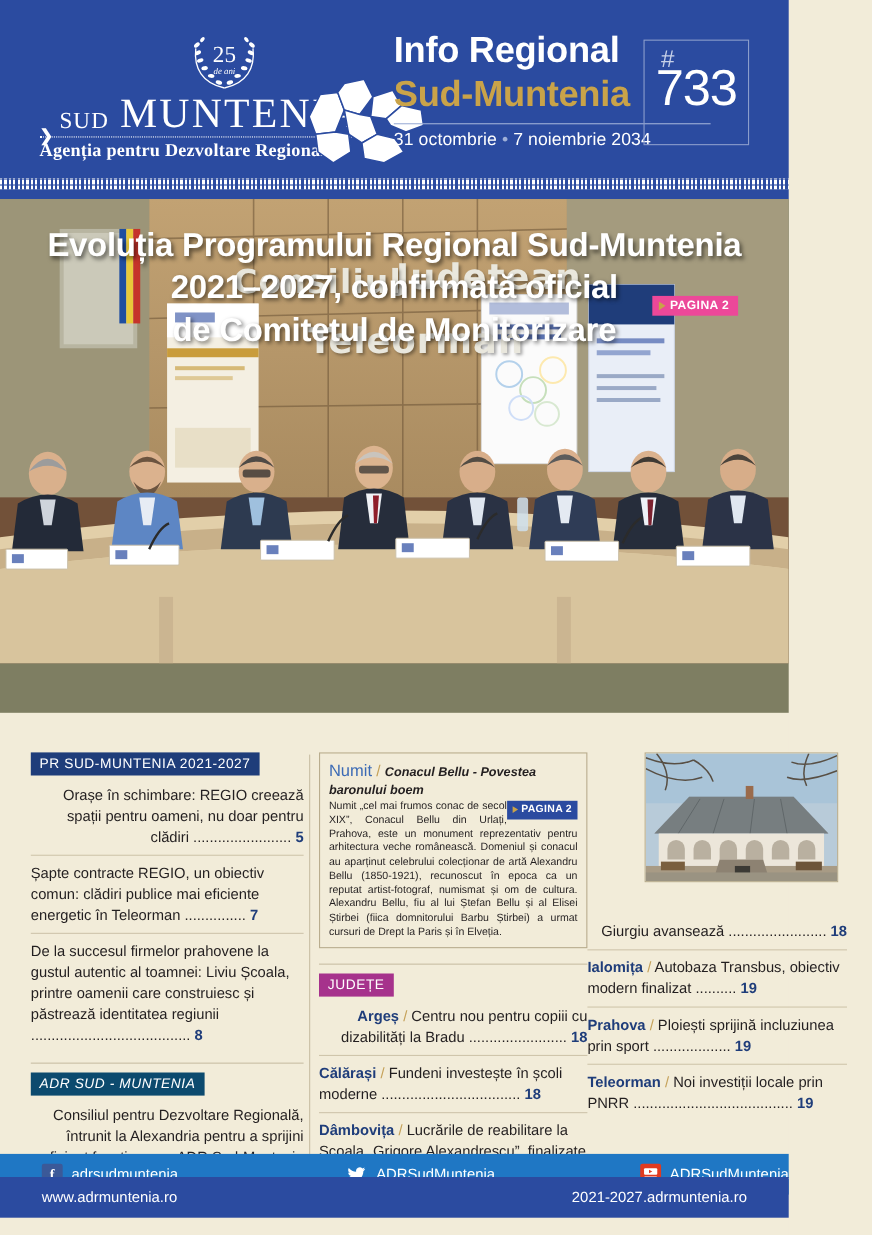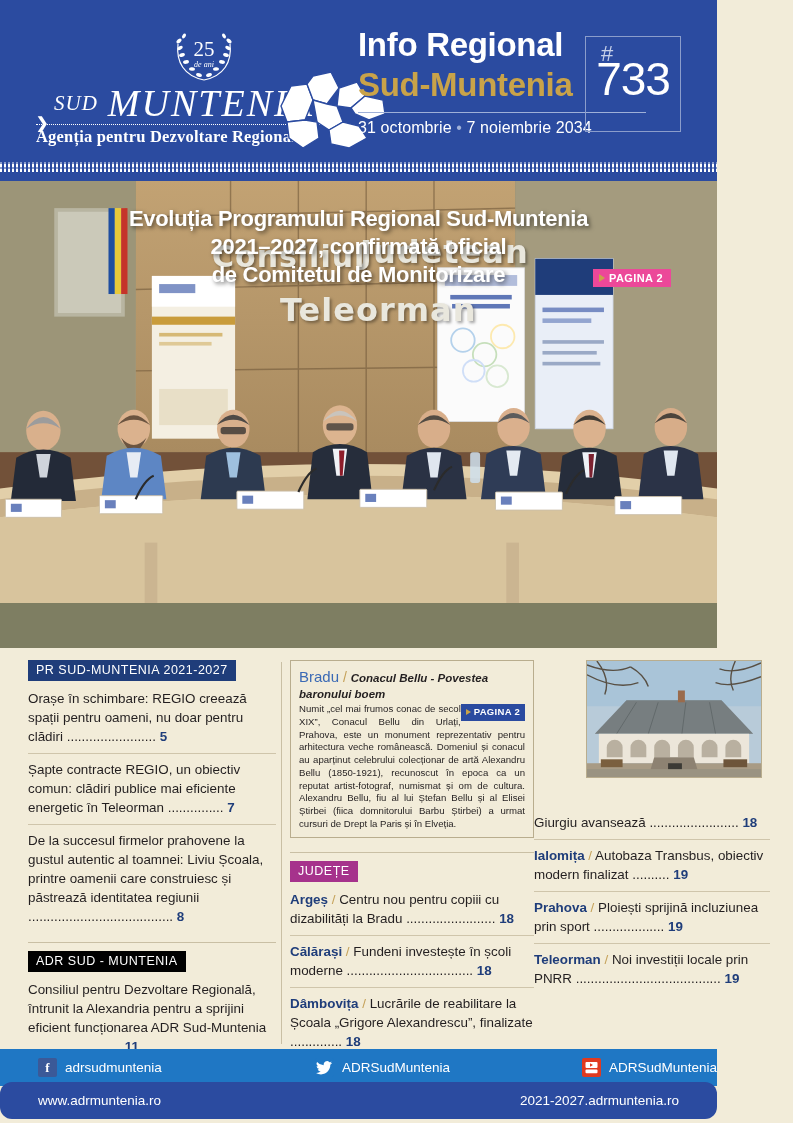--- a/index.html
+++ b/index.html
@@ -25,21 +25,21 @@
     color: #fff;
   }
   .laurel {
     position: absolute; left: 140px; top: 0px;
     width: 72px; height: 58px;
   }
   .logo-wordmark {
     position: absolute; left: 8px; top: 58px;
     width: 300px;
   }
-  .lw-row { display: flex; align-items: center; font-style: italic; }
+  .lw-row { display: flex; align-items: flex-end; }
   .lw-sud {
     font-family: "Liberation Serif", serif;
     font-size: 21px; letter-spacing: 1px; color: #fff; font-weight: 400;
     padding-left: 18px;
   }
   .lw-muntenia {
     font-family: "Liberation Serif", serif;
     font-size: 38px; letter-spacing: 2px; color: #fff; font-weight: 400;
     margin-left: 10px; line-height: 1;
   }
@@ -102,21 +102,21 @@
     height: 467px;
     overflow: hidden;
     background: #7e7e62;
   }
   .hero-photo { position: absolute; inset: 0; }
 
   .hero-title {
     position: absolute; left: 0; right: 0; top: 24px;
     text-align: center;
     color: #fff;
-    font-size: 22px;
+    font-size: 30px;
     font-weight: 700;
     line-height: 1.28;
     letter-spacing: -0.3px;
     text-shadow: 2px 2px 4px rgba(0,0,0,.55);
     padding: 0 40px;
     z-index: 5;
   }
   .pagina-badge {
     position: absolute; right: 46px; top: 88px;
     background: #ec4899; color: #fff;
@@ -126,41 +126,41 @@
     display: flex; align-items: center; gap: 4px;
   }
   .tri { width:0;height:0;border-left:6px solid #c9a349;border-top:4px solid transparent;border-bottom:4px solid transparent;}
 
   
   .wall-text { position: absolute; color: #e9e7dd; font-weight: 700;
     font-family: "DejaVu Sans", sans-serif; letter-spacing: 1px;
     text-shadow: 2px 2px 3px rgba(0,0,0,.35); z-index: 3;}
 
   
-  .content { position: relative; height: 415px; background: #f2ecd9; padding: 10px 0 0 0; }
+  .content { position: relative; height: 415px; background: #f2ecd9; padding: 10px 0 0 0; margin-top: 24px; }
   .col-left { position: absolute; left: 28px; top: 12px; width: 248px; }
   .col-mid  { position: absolute; left: 290px; top: 12px; width: 244px; }
   .col-right{ position: absolute; left: 534px; top: 164px; width: 236px; }
 
   .vrule { position:absolute; left: 281px; top: 14px; width:1px; height: 382px; background:#c9bfa4; }
 
   .sec-badge {
     display: inline-block; color: #fff;
     font-size: 12.5px; letter-spacing: .5px;
     padding: 3px 8px 4px 8px; margin-bottom: 7px;
   }
   .badge-blue { background: #1f3d7a; }
-  .badge-gold { background: #000000; }
+  .badge-gold { background: #0c4a6e; font-style: italic; }
   .badge-magenta { background: #a6328c; }
 
   .toc-item {
     font-size: 13.4px; line-height: 1.42; color: #231f20;
     padding: 6px 0 7px 0;
   }
-  .toc-item.first { padding-top: 1px; }
+  .toc-item.first { padding-top: 1px; text-align: right; }
   .toc-sep { border-top: 1px solid #cfc5ab; }
   .pg { color: #1f3d7a; font-weight: 700; }
   .county { color: #1f3d7a; font-weight: 700; }
   .slash { color: #c5a159; }
 
   
   .turism-wrap { position: relative; display:flex; gap:8px; }
   .turism-box {
     border: 1px solid #b9ad8e; background: #f2ecd9;
     padding: 7px 8px 6px 8px; width: 244px; position: relative;
@@ -188,26 +188,25 @@
   .social { display: flex; align-items: center; gap: 8px; color: #fff; font-size: 13.5px; }
   .s1 { margin-left: 38px; width: 278px;}
   .s2 { width: 268px;}
   .ico { width: 19px; height: 19px; display:flex; align-items:center; justify-content:center;
          font-weight:700; font-size:13px; border-radius:2px;}
   .ico-fb { background:#3b5998; color:#fff; font-family:"Liberation Serif",serif;}
   .ico-tw { background:#1f77c4; color:#fff; }
   .ico-yt { background:#e03a20; color:#fff; font-size:9px;}
 
   .url-bar {
-    position: absolute; left:0; right:0; bottom: 4px;
+    position: absolute; left:0; right:0; bottom: 16px;
     height: 37px; background: #2b4ba0;
     display: flex; align-items: center; justify-content: space-between;
     color: #fff; font-size: 13.5px;
     padding: 0 38px;
-    border-radius: 12px;
   }
 </style>
 </head>
 <body>
 
 <div class="page">
 
   <div class="header">
 
     <div class="logo-block">
@@ -491,21 +490,21 @@
           <div class="toc-item first"><span>Consiliul pentru Dezvoltare Regională, întrunit la Alexandria pentru a sprijini eficient funcționarea ADR Sud-Muntenia</span><span> ......................... </span><span class="pg">11</span></div>
         </div>
       <div class="hsep"></div>
     </div>
 
     <div class="col-mid">
 
       <div class="turism-wrap">
         <div class="turism-box">
           <div class="turism-head">
-            <span class="tlabel">Bradu</span>
+            <span class="tlabel">Numit</span>
             <span class="slash">/</span>
             <span class="tsub">Conacul Bellu - Povestea baronului boem</span>
           </div>
           <div class="turism-body">
             <span class="pagina17">
               <span class="tri-sm"></span>
               <span>PAGINA 2</span>
             </span>
             <span>Numit „cel mai frumos conac de secol XIX”, Conacul Bellu din Urlați, Prahova, este un monument reprezentativ pentru arhitectura veche românească. Domeniul și conacul au aparținut celebrului colecționar de artă Alexandru Bellu (1850-1921), recunoscut în epoca ca un reputat artist-fotograf, numismat și om de cultura. Alexandru Bellu, fiu al lui Ștefan Bellu și al Elisei Știrbei (fiica domnitorului Barbu Știrbei) a urmat cursuri de Drept la Paris și în Elveția.</span>
           </div>

